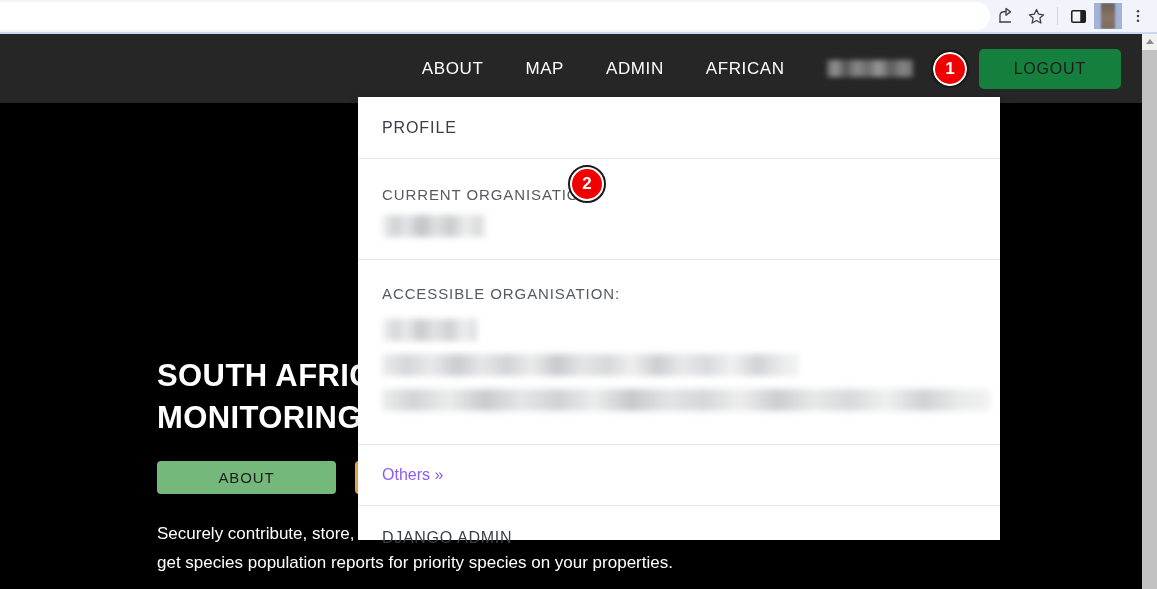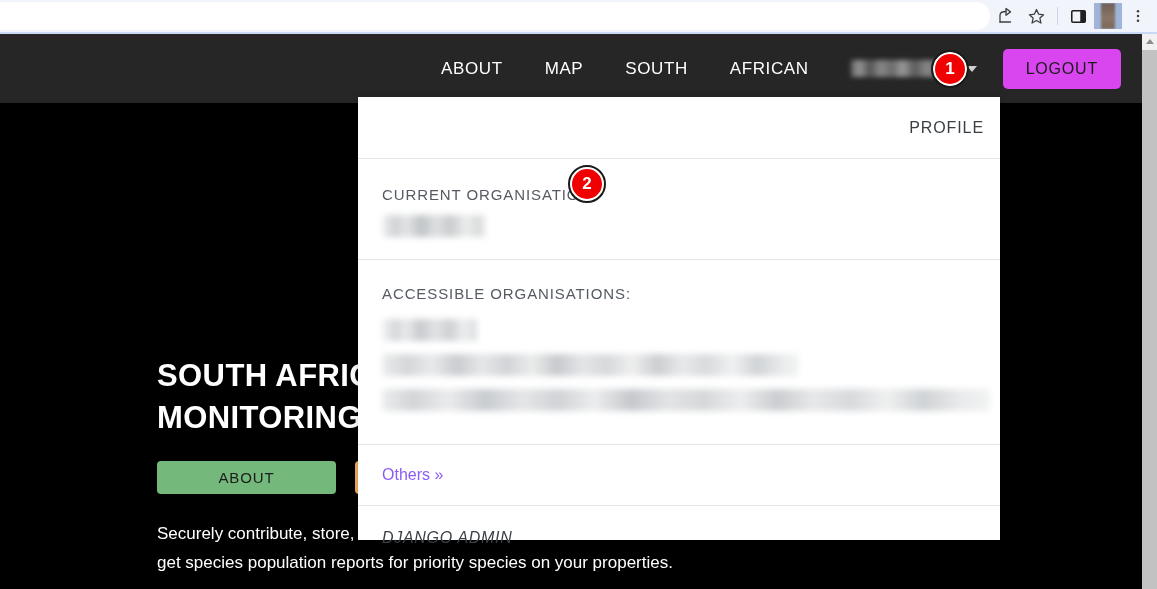--- a/index.html
+++ b/index.html
@@ -132,28 +132,28 @@
   }
   .caret-down {
     width: 0; height: 0;
     border-left: 5px solid transparent;
     border-right: 5px solid transparent;
     border-top: 6px solid #cfcfcf;
     margin-left: 30px;
     cursor: pointer;
   }
   .logout-btn {
-    background: #d946ef;
+    background: #15803d;
     color: #1c1c1c;
     border: none;
     border-radius: 5px;
     font-size: 16px;
     letter-spacing: 0.8px;
     font-family: "Liberation Sans", sans-serif;
-    padding: 11px 23px;
+    padding: 11px 35px;
     cursor: pointer;
   }
 
   
   .hero {
     position: absolute;
     top: 103px; left: 0;
     width: 1142px;
     height: 486px;
     background: #000000;
@@ -225,22 +225,21 @@
     position: relative;
     border-bottom: 1px solid #e6e6e6;
   }
   .dd-section.last { border-bottom: none; }
   .dd-label {
     color: #555b63;
     font-size: 15px;
     letter-spacing: 0.9px;
   }
   .dd-profile {
-    padding: 22px 16px 21px 24px;
-    text-align: right;
+    padding: 22px 28px 21px 24px;
   }
   .dd-profile .dd-label { font-size: 16px; color: #3a3f45; }
 
   .dd-current {
     padding: 27px 24px 22px 24px;
   }
   .dd-current-row {
     display: flex;
     align-items: center;
   }
@@ -291,21 +290,20 @@
     padding: 21px 24px 21px 24px;
   }
   .dd-others-link {
     color: #8b5cf6;
     font-size: 16px;
     text-decoration: none;
     cursor: pointer;
   }
   .dd-django {
     padding: 23px 24px 23px 24px;
-    font-style: italic;
   }
   .dd-django .dd-label { font-size: 16px; color: #3a3f45; letter-spacing: 0.7px; }
 
   
   .badge {
     position: absolute;
     width: 34px;
     height: 34px;
     border-radius: 50%;
     background: #f00000;
@@ -417,21 +415,21 @@
       <div class="hero-desc">Securely contribute, store, retrieve and
 get species population reports for priority species on your properties.</div>
     </div>
   </div>
 
   <div class="site-header">
     <div class="nav">
 
       <a class="nav-link first" href="#">ABOUT</a>
       <a class="nav-link" href="#">MAP</a>
-      <a class="nav-link" href="#">SOUTH</a>
+      <a class="nav-link" href="#">ADMIN</a>
       <a class="nav-link" href="#">AFRICAN</a>
 
       <div class="user-block">
         <div class="user-name-blur"></div>
         <div class="caret-down"></div>
       </div>
 
       <button class="logout-btn">LOGOUT</button>
     </div>
   </div>
@@ -443,21 +441,21 @@
     </div>
 
     <div class="dd-section dd-current">
       <div class="dd-current-row">
         <span class="dd-label">CURRENT ORGANISATION:</span>
       </div>
       <div class="current-org-blur"></div>
     </div>
 
     <div class="dd-section dd-accessible">
-      <span class="dd-label">ACCESSIBLE ORGANISATIONS:</span>
+      <span class="dd-label">ACCESSIBLE ORGANISATION:</span>
       <div class="org-list">
         <div class="org-row r1"></div>
         <div class="org-row r2"></div>
         <div class="org-row r3"></div>
       </div>
     </div>
 
     <div class="dd-section dd-others">
       <a class="dd-others-link" href="#">Others »</a>
     </div>

